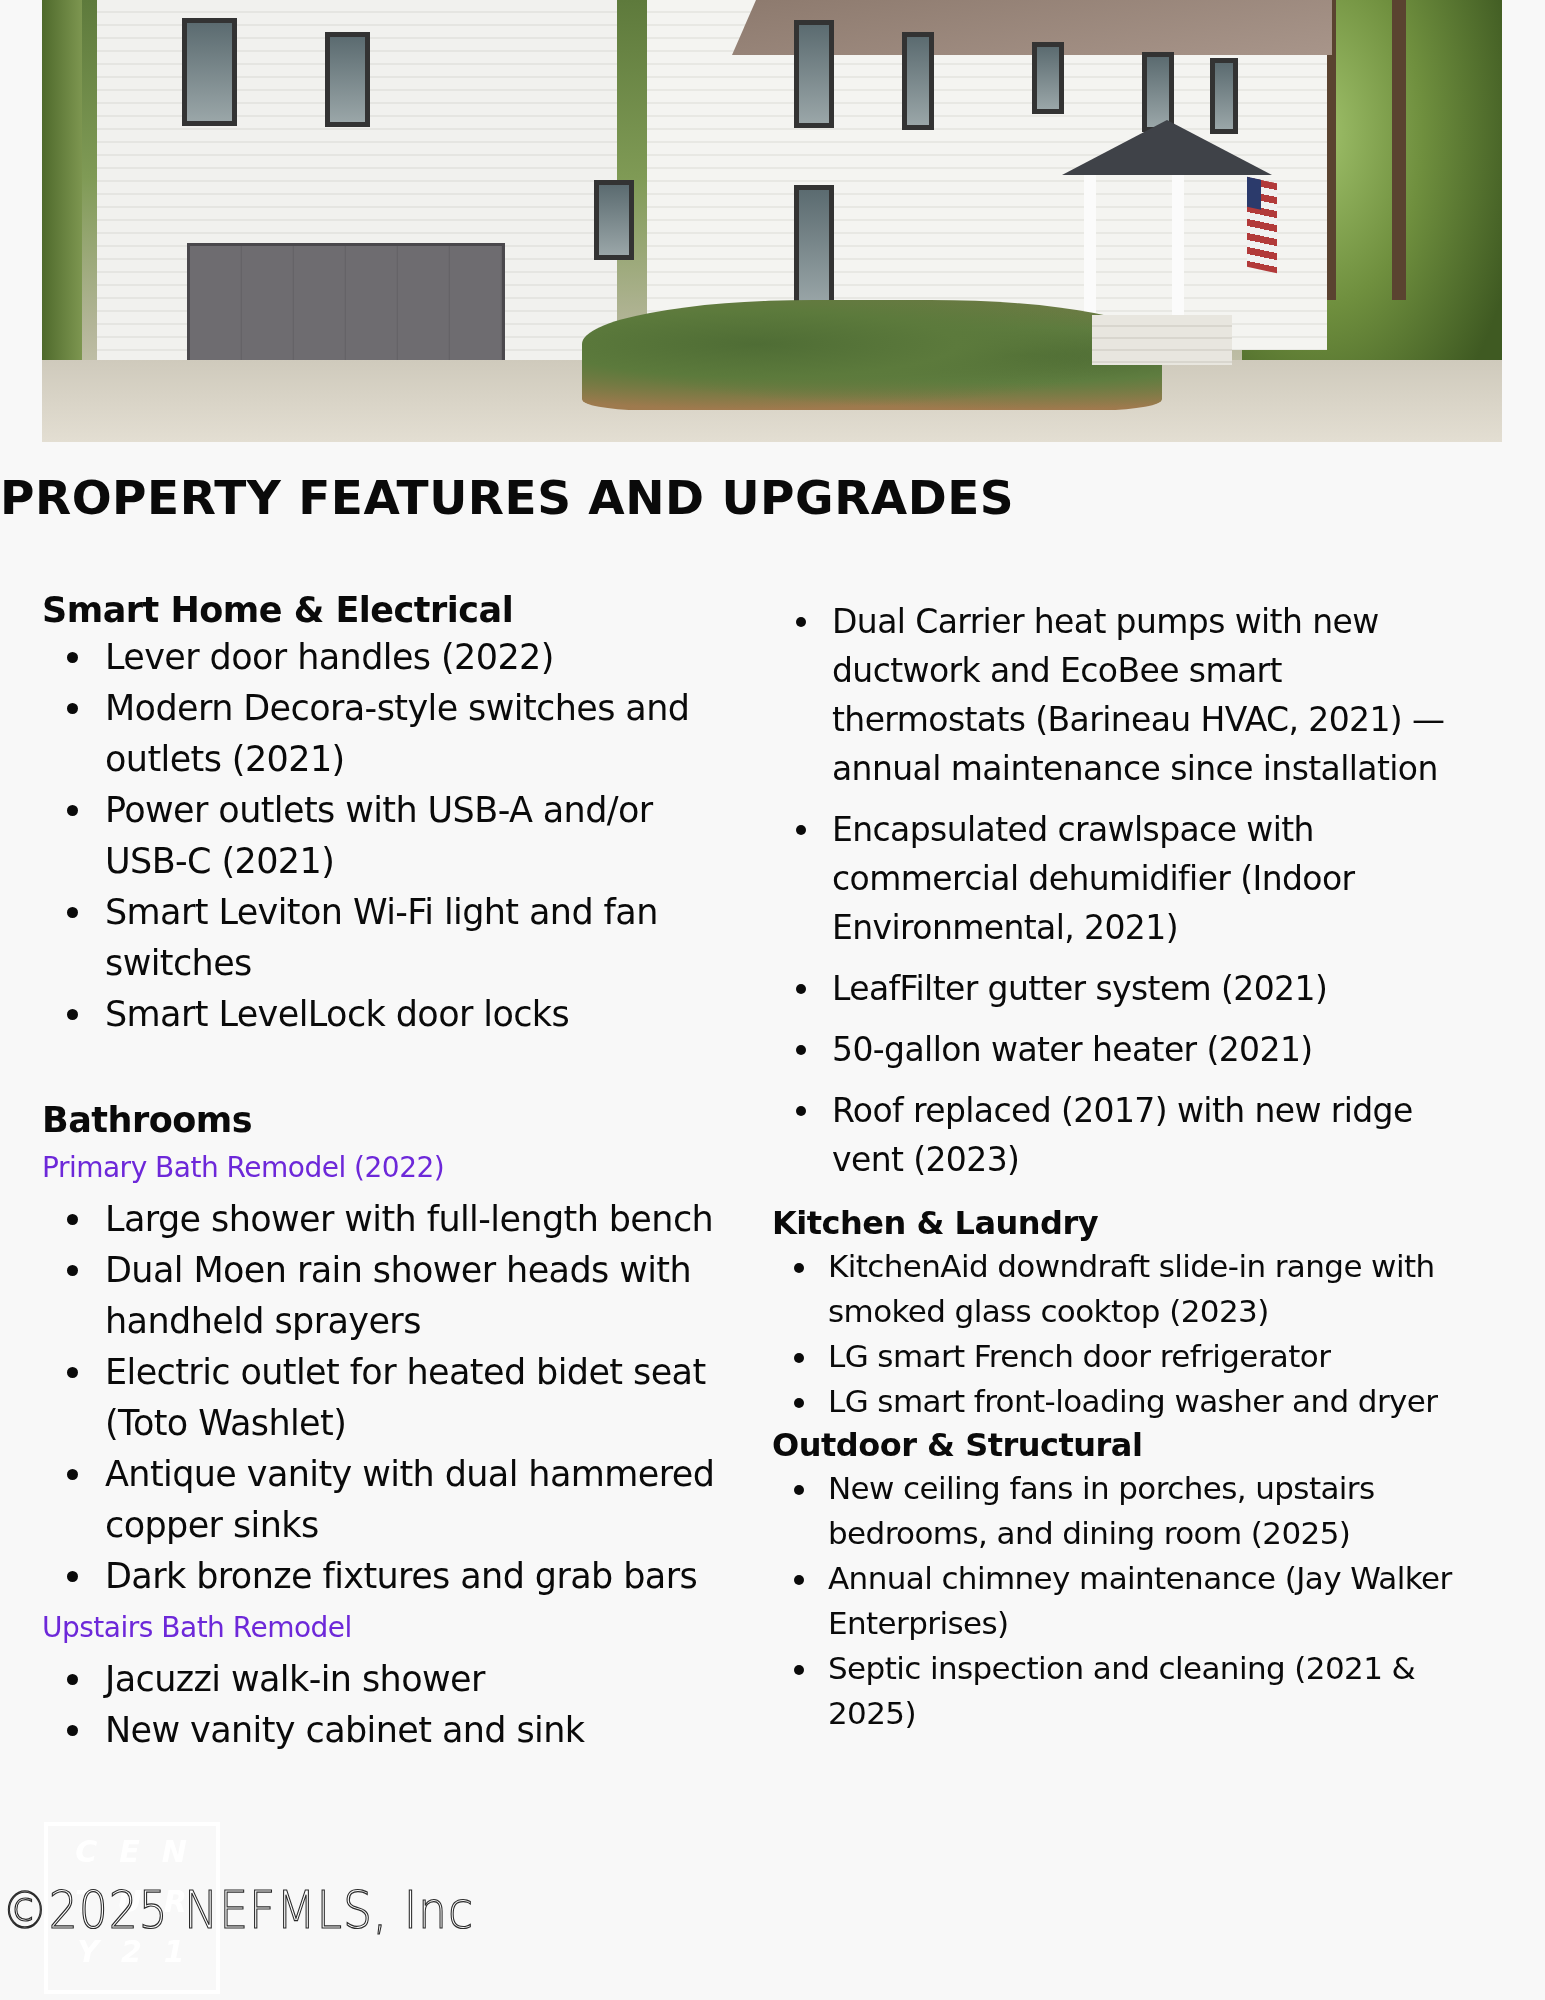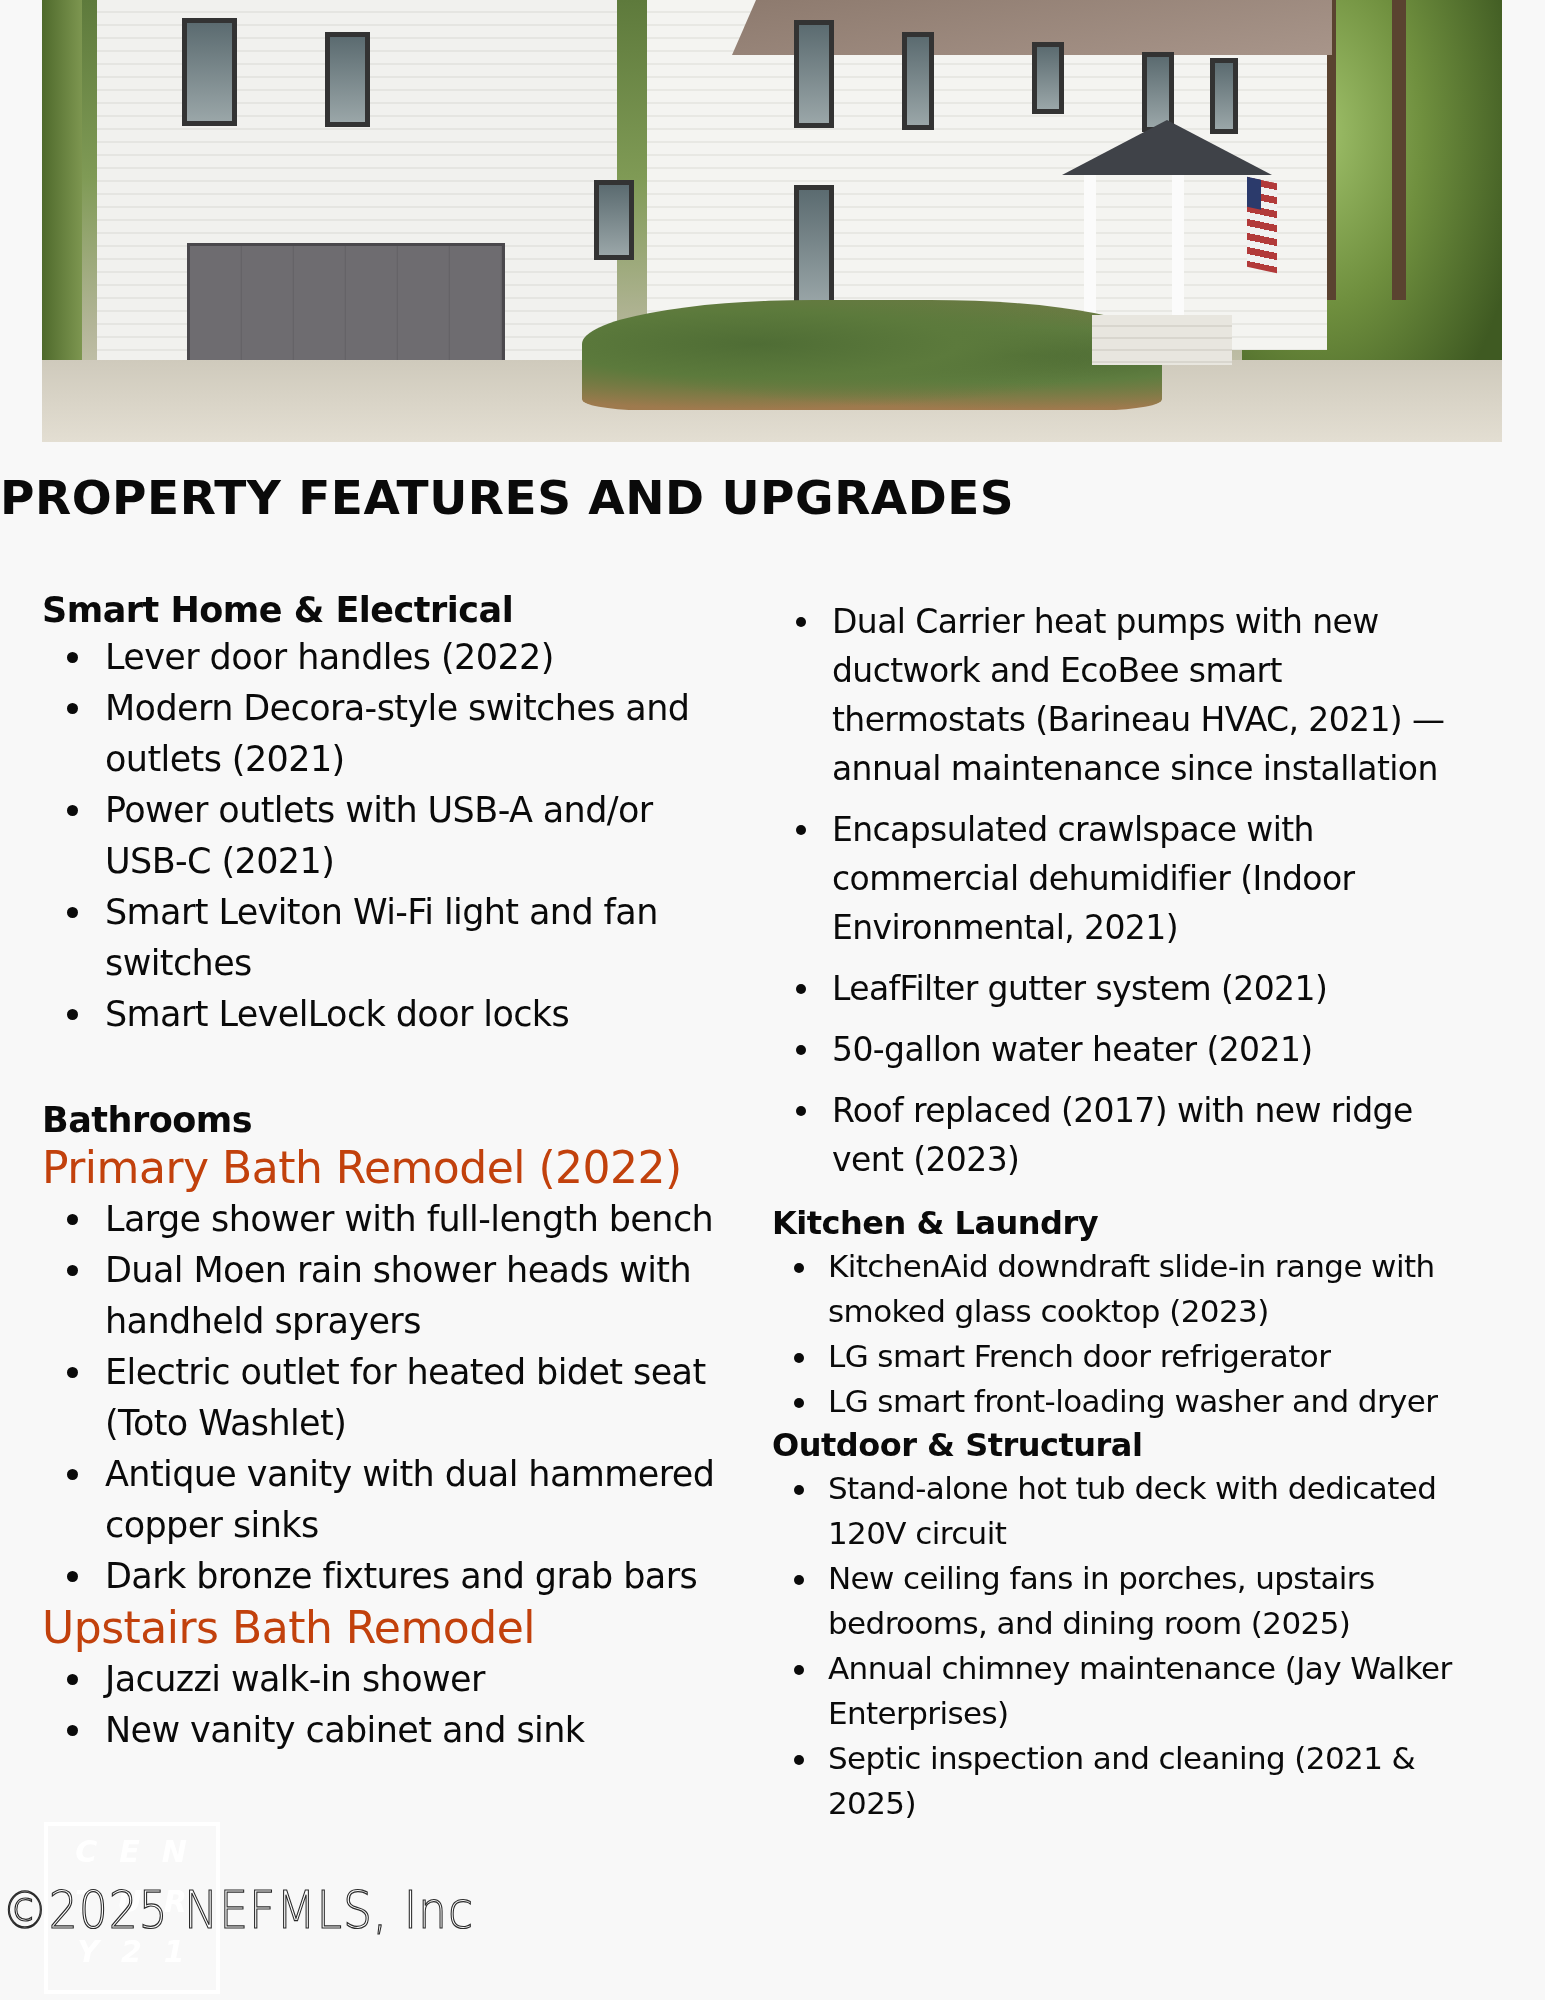--- a/index.html
+++ b/index.html
@@ -62,21 +62,21 @@
     .col-right { left: 772px; top: 585px; width: 700px; }
 
     .section-heading {
       font-family: "DejaVu Sans", sans-serif; font-weight: bold;
       font-size: 35px; line-height: 44px; margin: 0; color: #0a0a0a;
       letter-spacing: -0.5px;
     }
     .col-right .section-heading { font-size: 34px; }
     .subheading {
       font-family: "DejaVu Sans", sans-serif; font-weight: normal;
-      font-size: 44px; line-height: 52px; margin: 0; color: #c2410c;
+      font-size: 28px; line-height: 52px; margin: 0; color: #6d28d9;
       letter-spacing: -0.5px;
     }
     ul.items { list-style: none; margin: 0; padding: 0; }
     ul.items li {
       position: relative; padding-left: 63px;
       font-family: "DejaVu Sans", sans-serif;
       letter-spacing: -0.6px; color: #0a0a0a;
     }
     ul.items li::before {
       content: ""; position: absolute; left: 25px; width: 11px; height: 11px;
@@ -199,21 +199,20 @@
       <ul class="items">
         <li>KitchenAid downdraft slide-in range with smoked glass cooktop (2023)</li>
         <li>LG smart French door refrigerator</li>
         <li>LG smart front-loading washer and dryer</li>
       </ul>
     </section>
 
     <section class="small">
       <h2 class="section-heading">Outdoor &amp; Structural</h2>
       <ul class="items">
-        <li>Stand-alone hot tub deck with dedicated 120V circuit</li>
         <li>New ceiling fans in porches, upstairs bedrooms, and dining room (2025)</li>
         <li>Annual chimney maintenance (Jay Walker Enterprises)</li>
         <li>Septic inspection and cleaning (2021 &amp; 2025)</li>
       </ul>
     </section>
   </div>
 
   <div class="logo-box">
     <div class="logo-line" style="top:8px">CEN</div>
     <div class="logo-line" style="top:58px">TUR</div>

